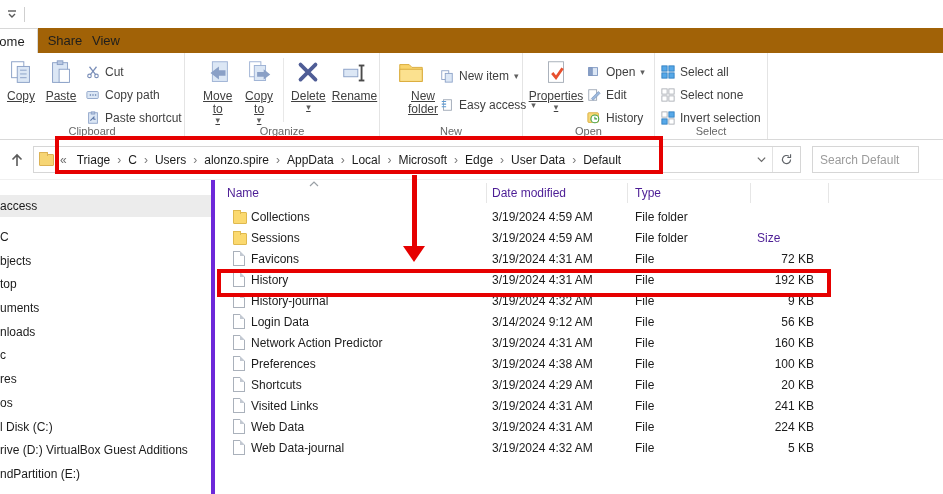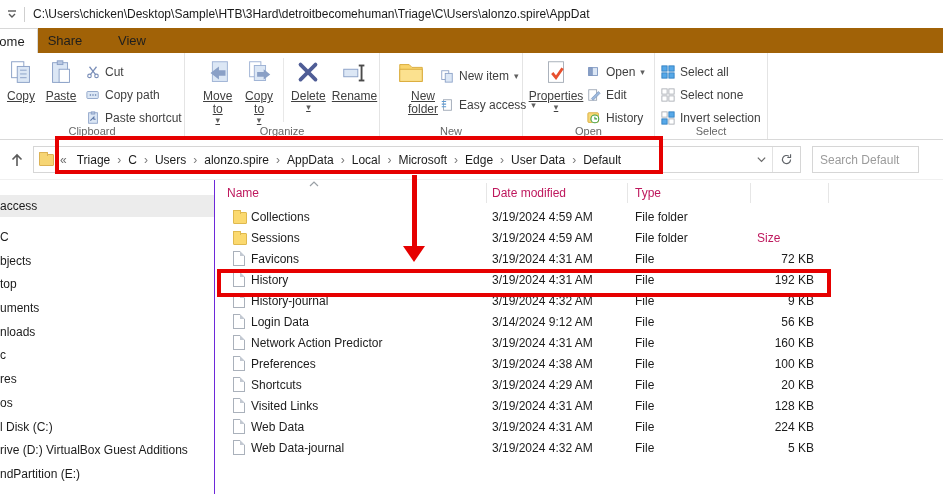--- a/index.html
+++ b/index.html
@@ -65,28 +65,28 @@
   .addr-refresh-seg { width:28px; height:100%; border-left:1px solid #e2e2e2;
     display:flex; align-items:center; justify-content:center; }
   .searchbox { margin-left:11px; width:107px; height:27px; border:1px solid #d6d6d6;
     padding:0 7px; font-family:"Liberation Sans", sans-serif; font-size:12px;
     color:#1c1c1c; outline:none; }
   .searchbox::placeholder { color:#9b9b9b; }
 
   
   .main { position:absolute; left:0; top:180px; width:100%; height:314px; background:#fff; }
   .sidebar { position:absolute; left:0; top:0; width:215px; height:100%;
-    border-right:1px solid #6d28d9; padding-top:15px; }
+    border-right:4px solid #6d28d9; padding-top:15px; }
   .side-item { height:22px; line-height:22px; margin-bottom:1.7px; padding-left:0;
     font-size:12px; color:#1c1c1c; white-space:nowrap; overflow:hidden; }
   .side-item.selected { background:#ececec; }
   .side-item.group-gap { margin-top:9px; }
 
   .list { position:absolute; left:215px; top:0; width:728px; height:100%; }
-  .lheader { position:relative; height:27px; color:#be185d; font-size:12px; }
+  .lheader { position:relative; height:27px; color:#4c1d95; font-size:12px; }
   .hcell { position:absolute; top:6px; }
   .h-name { left:12px; }
   .h-date { left:277px; }
   .h-type { left:420px; }
   .h-size { left:542px;margin-top:45px; }
   .hsep { position:absolute; top:3px; width:1px; height:20px; background:#e6e6e6; }
   .sortcaret { position:absolute; left:94px; top:1px; }
 
   .rows { position:relative; }
   .frow { position:relative; height:21px; font-size:12px; }
@@ -118,31 +118,30 @@
 <body>
 
 <div class="window">
 
   <div class="titlebar">
     <svg class="qat-icon" viewBox="0 0 12 12">
       <line x1="2" y1="3" x2="10" y2="3" stroke="#5a5a5a" stroke-width="1.4"></line>
       <polyline points="3,6 6,9 9,6" fill="none" stroke="#5a5a5a" stroke-width="1.4"></polyline>
     </svg>
     <div class="tsep"></div>
-    <span class="title-path">C:\Users\chicken\Desktop\Sample\HTB\3Hard\detroitbecomehuman\Triage\C\Users\alonzo.spire\AppDat</span>
   </div>
 
   <div class="tabs">
     <div class="tab active" style="left:-14px; width:52px;">
       <span>ome</span>
     </div>
     <div class="tab" style="left:40px; width:50px;">
       <span>Share</span>
     </div>
-    <div class="tab" style="left:107px; width:50px;">
+    <div class="tab" style="left:81px; width:50px;">
       <span>View</span>
     </div>
   </div>
 
   <div class="ribbon">
 
     <div class="rgroup g-clipboard">
       <div class="bigbtn" style="width:38px;">
         <svg width="30" height="30" viewBox="0 0 32 32">
           <rect x="6" y="4" width="13" height="17" fill="#fff" stroke="#8aa0c6"></rect>
@@ -470,21 +469,21 @@
             <span class="fname">Shortcuts</span>
             <span class="fdate">3/19/2024 4:29 AM</span>
             <span class="ftype">File</span>
             <span class="fsize">20 KB</span>
           </div>
           <div class="frow">
             <span class="ficon file"></span>
             <span class="fname">Visited Links</span>
             <span class="fdate">3/19/2024 4:31 AM</span>
             <span class="ftype">File</span>
-            <span class="fsize">128 KB</span>
+            <span class="fsize">241 KB</span>
           </div>
           <div class="frow">
             <span class="ficon file"></span>
             <span class="fname">Web Data</span>
             <span class="fdate">3/19/2024 4:31 AM</span>
             <span class="ftype">File</span>
             <span class="fsize">224 KB</span>
           </div>
           <div class="frow">
             <span class="ficon file"></span>

